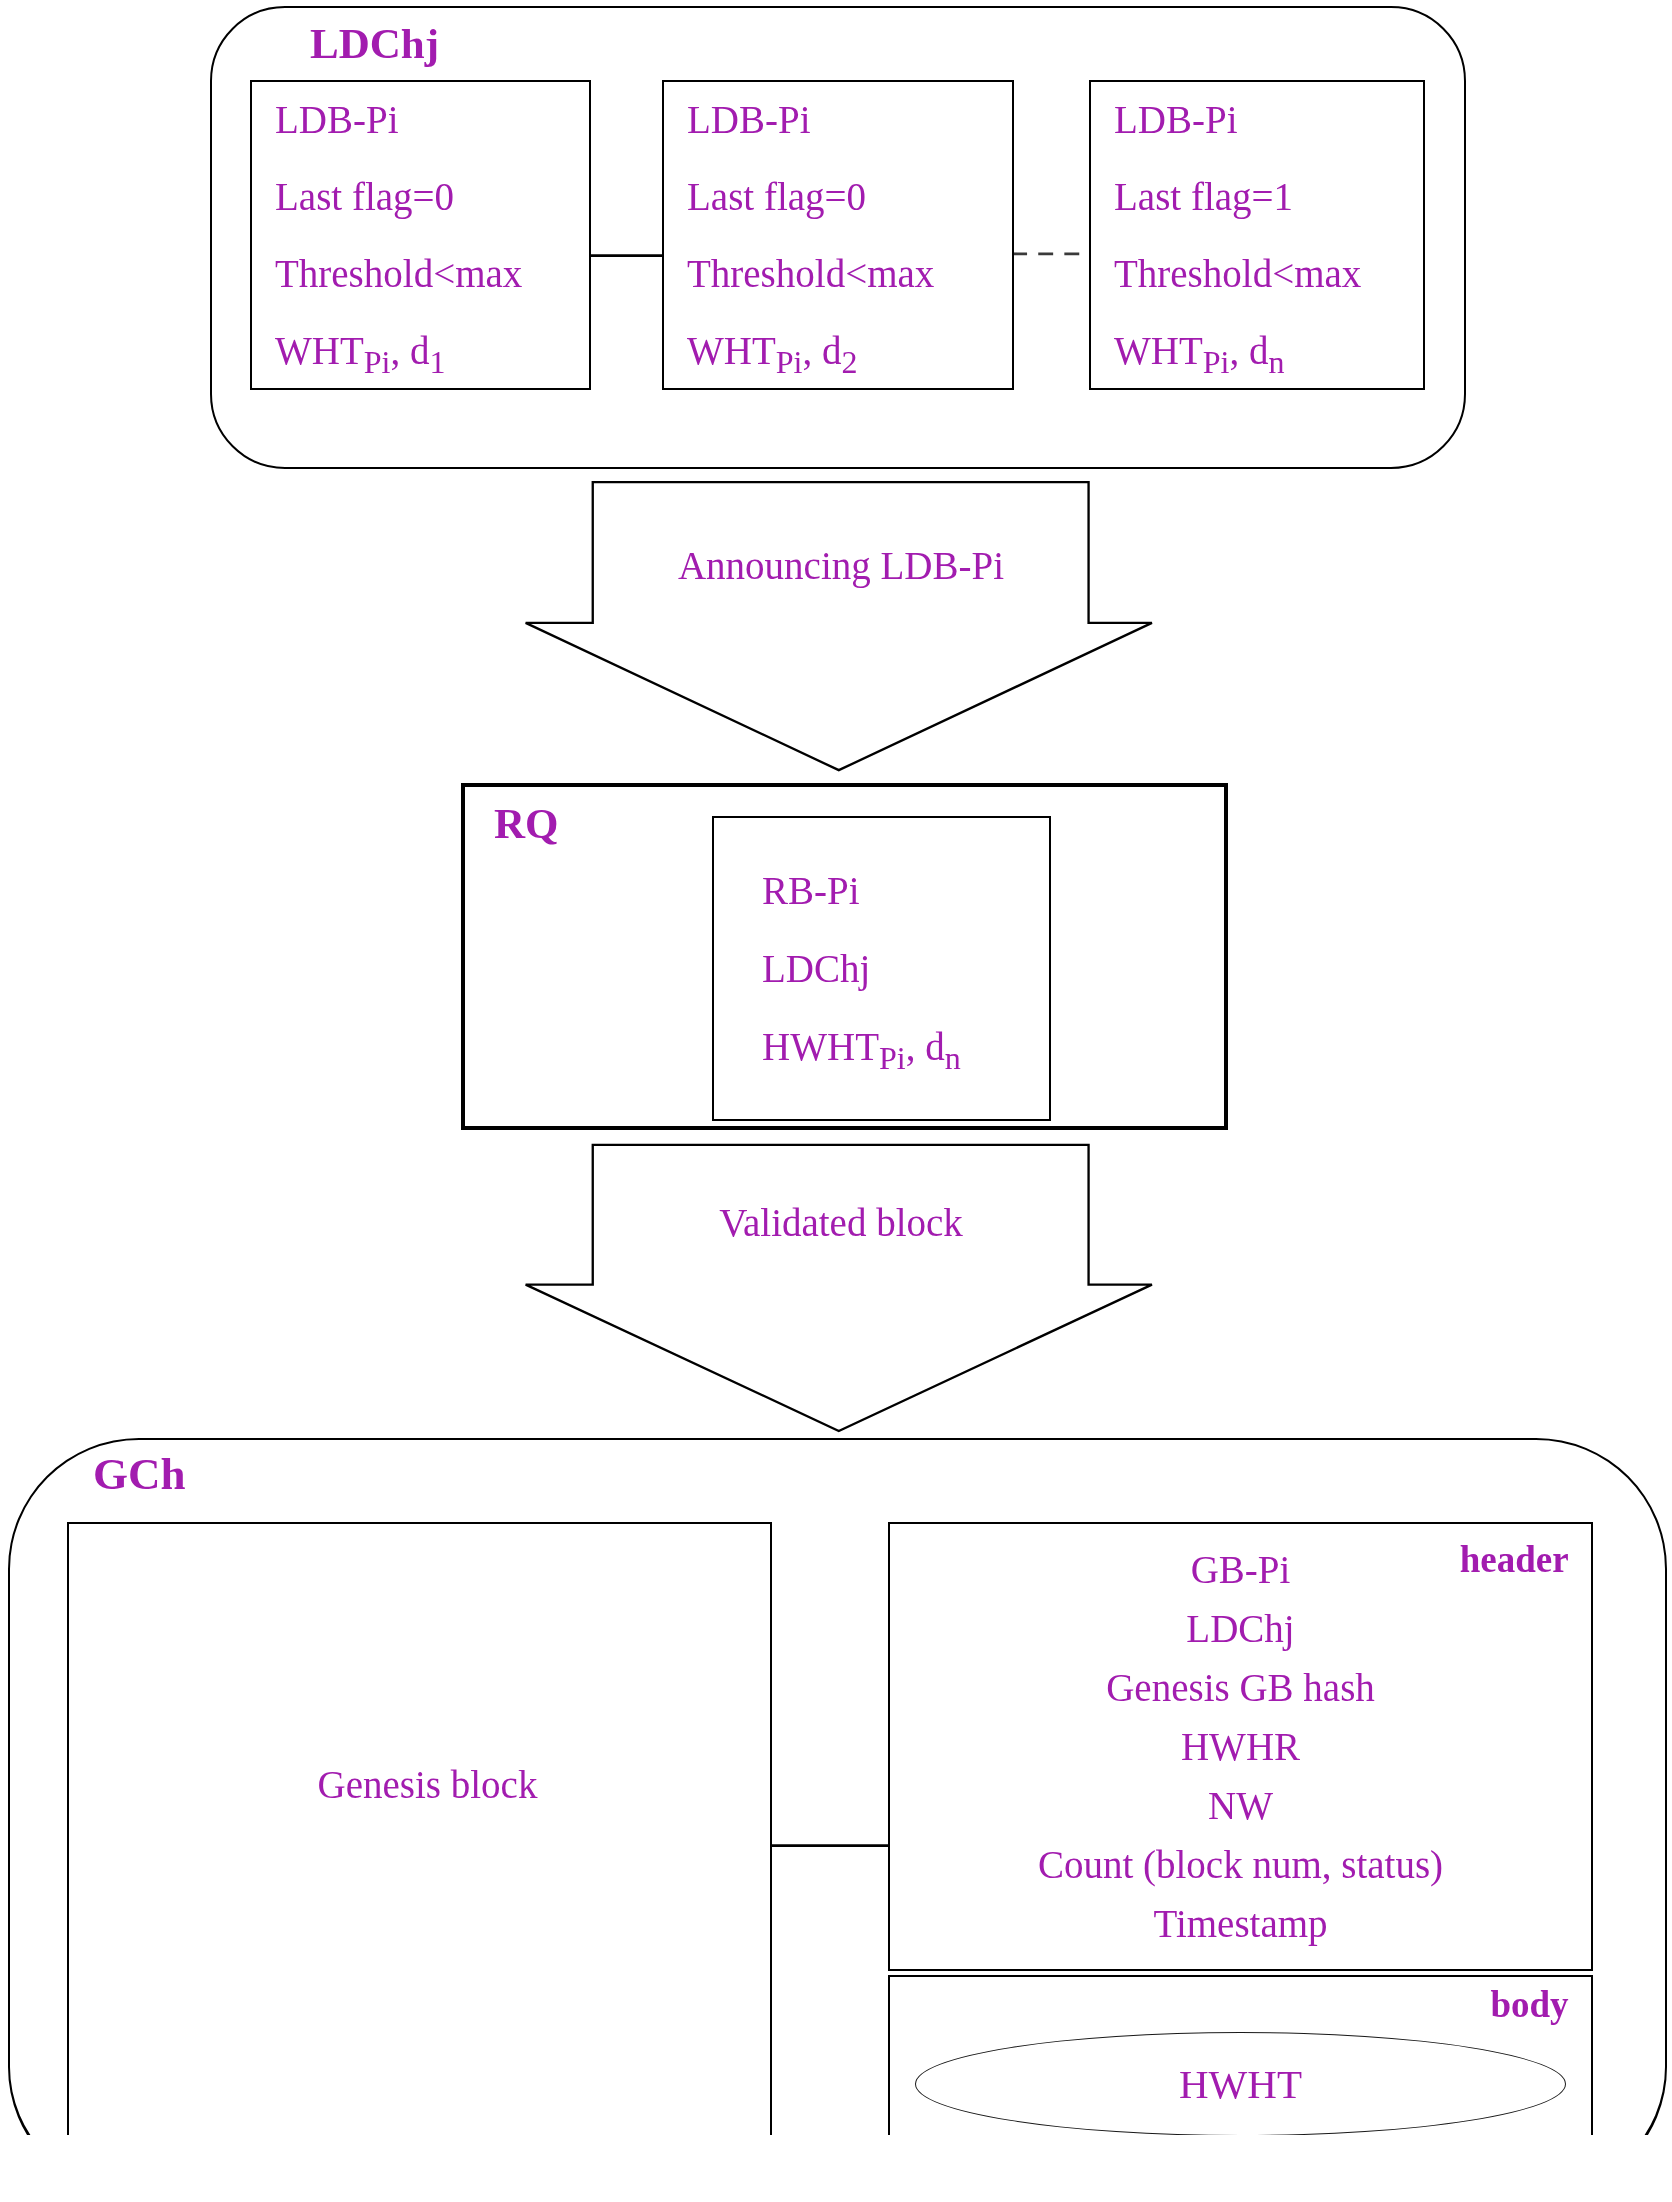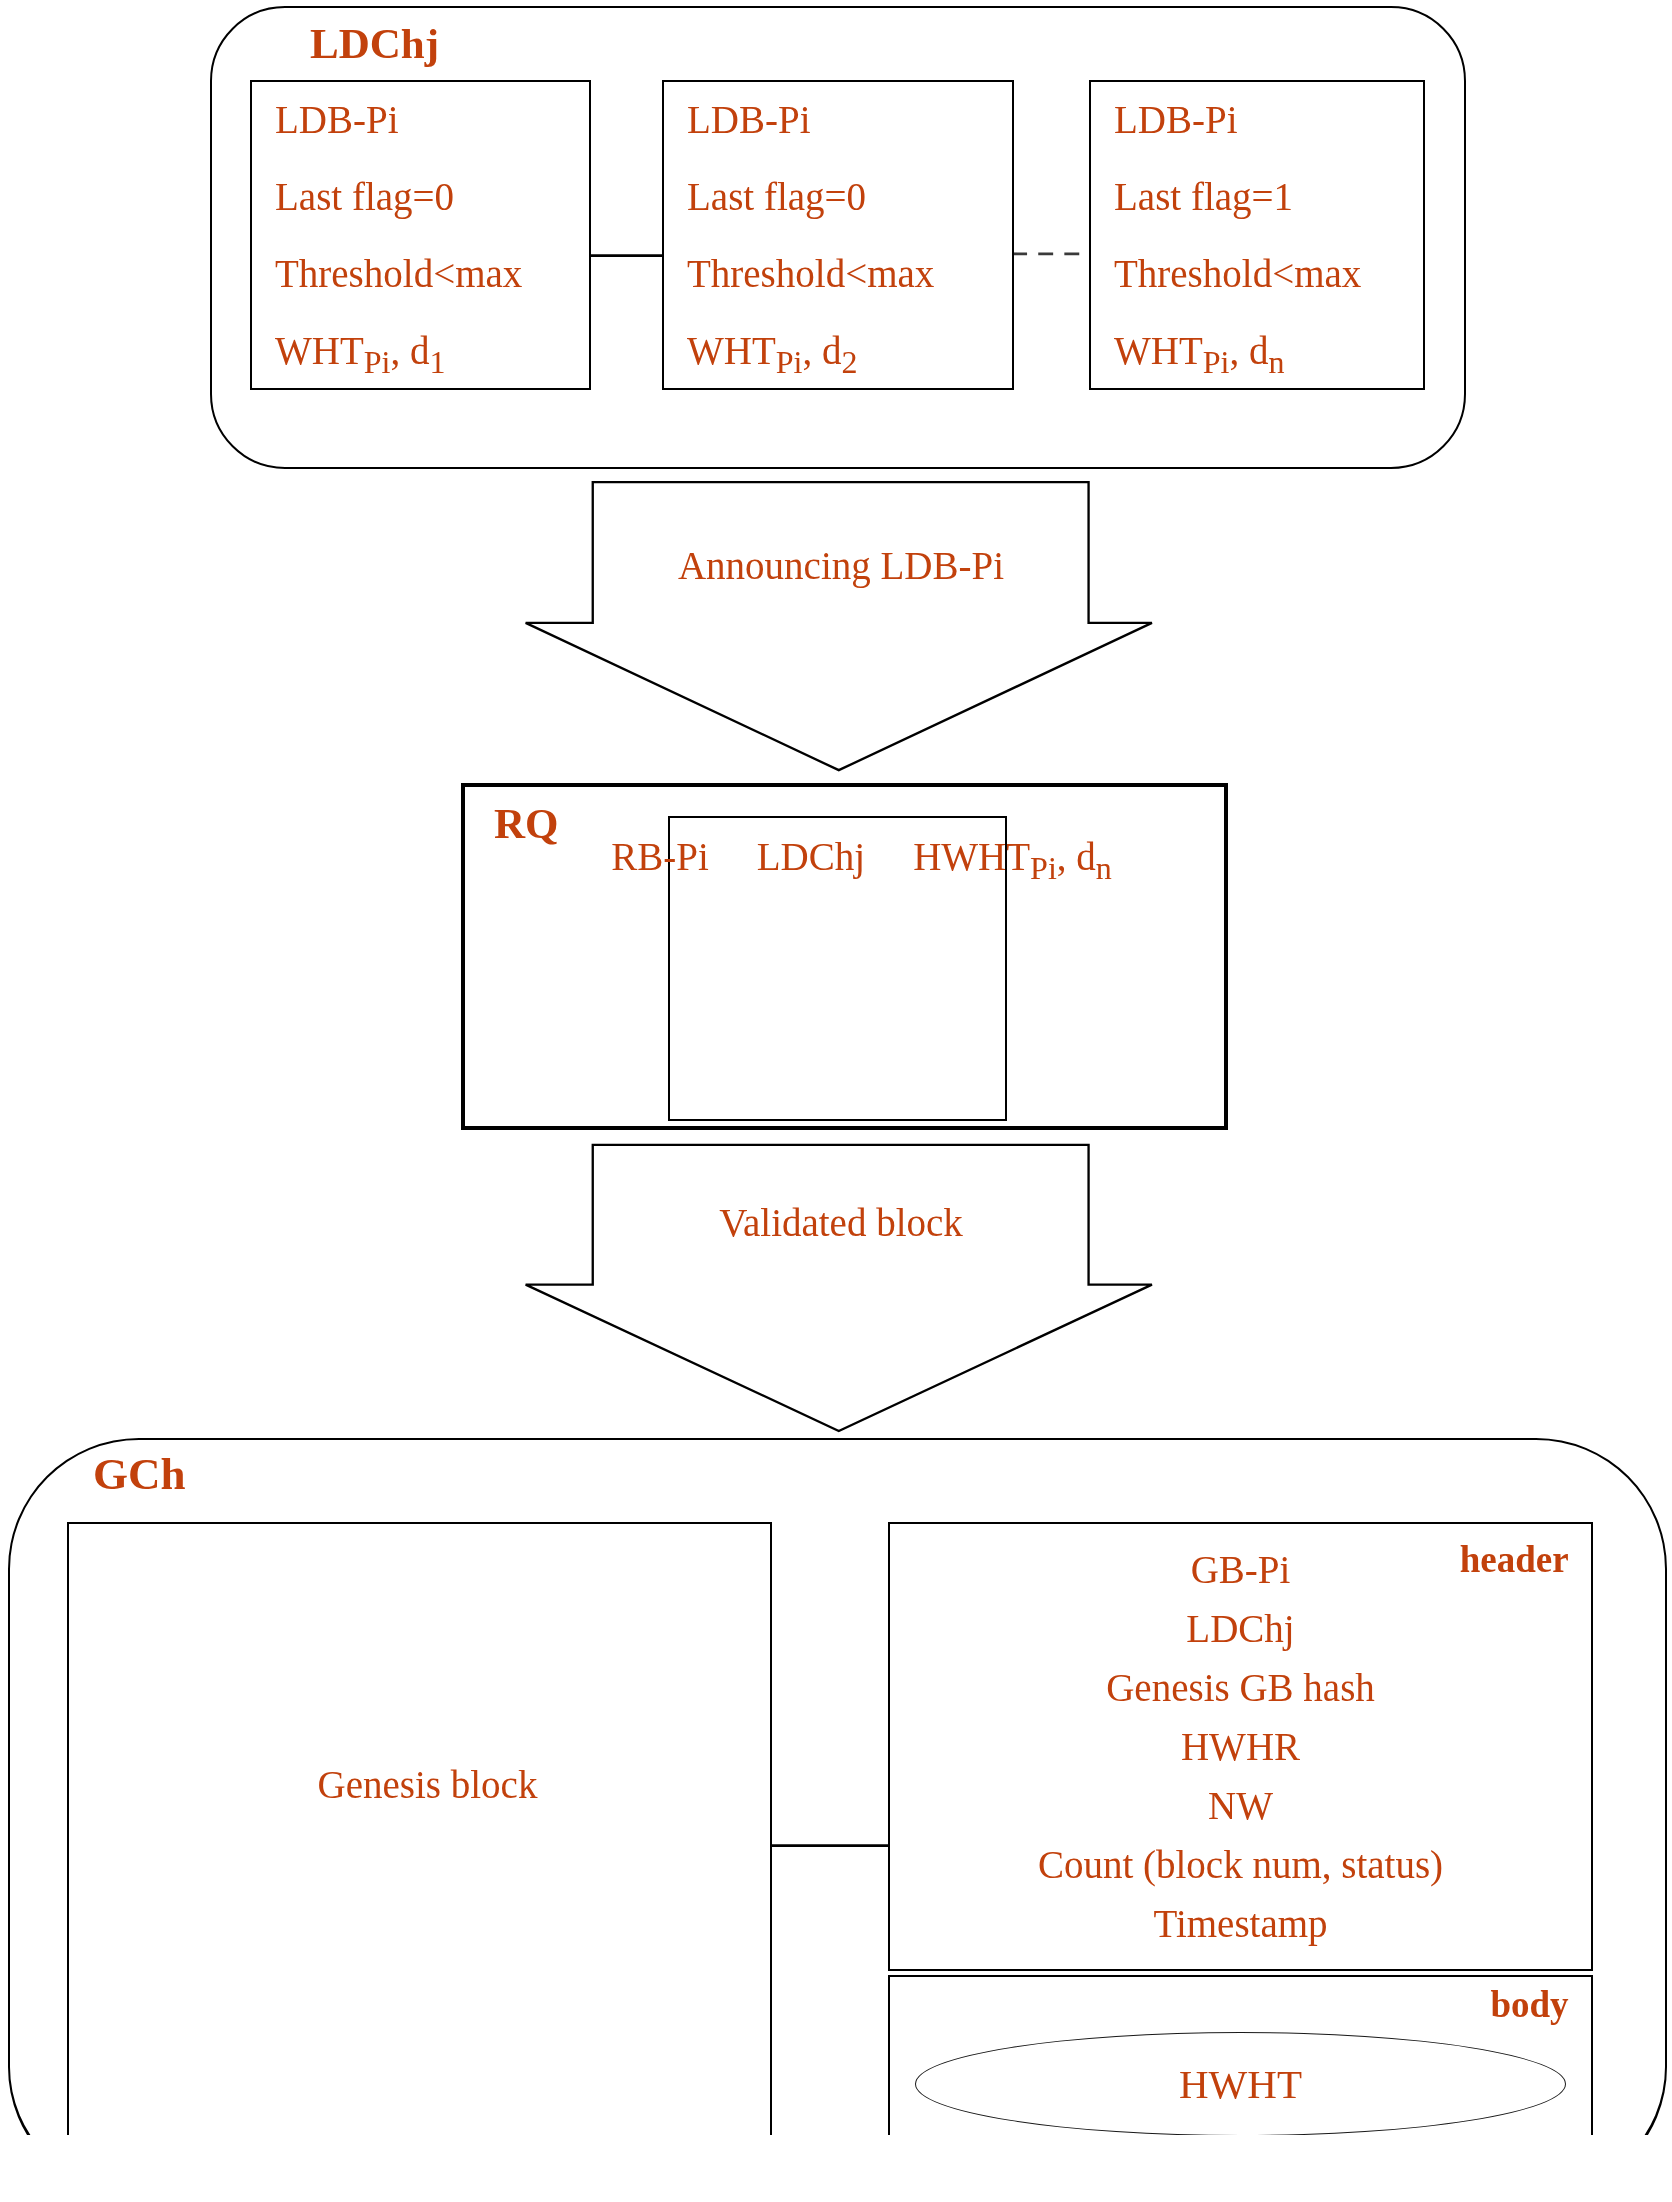--- a/index.html
+++ b/index.html
@@ -1,18 +1,18 @@
 <!DOCTYPE html>
 <html style="font-size:15px"><head>
 <meta charset="utf-8">
 <style>
   html,body{margin:0;padding:0;background:#ffffff;}
   .canvas{
     position:relative;width:1672px;height:2135px;background:#ffffff;
-    font-family:"Liberation Serif","DejaVu Serif",serif;color:#c2410c;overflow:hidden;
+    font-family:"Liberation Serif","DejaVu Serif",serif;color:#a21caf;overflow:hidden;
   }
   .abs{position:absolute;}
   svg.overlay{position:absolute;left:0;top:0;pointer-events:none;}
 
   
   .ldchj-container{left:210px;top:5.6px;width:1256px;height:463px;border:2.8px solid #000;border-radius:75px;box-sizing:border-box;}
   .gch-container{left:7.5px;top:1438px;width:1659px;height:760px;border:2.8px solid #000;border-bottom-width:5.6px;border-radius:131px;box-sizing:border-box;}
 
   .container-label{font-weight:bold;font-size:43px;line-height:1;}
   .ldchj-label{left:310px;top:22.4px;}
@@ -21,21 +21,21 @@
 
   
   .box{border:2.8px solid #000;box-sizing:border-box;background:#fff;}
   .ldb-box{top:80px;height:310px;display:flex;flex-direction:column;justify-content:center;}
   .ldb-box .line{line-height:77px;font-size:39px;padding-left:23px;white-space:nowrap;}
   .ldb-1{left:250px;width:341px;}
   .ldb-2{left:662px;width:352px;}
   .ldb-3{left:1089px;width:336px;}
 
   .rq-box{left:461px;top:783px;width:767px;height:347px;border:4.7px solid #000;box-sizing:border-box;background:#fff;}
-  .rq-inner{left:668px;top:816px;width:339px;height:305px;display:flex;justify-content:center;}
+  .rq-inner{left:712px;top:816px;width:339px;height:305px;display:flex;flex-direction:column;justify-content:center;}
   .rq-inner .line{line-height:78px;font-size:39px;padding-left:48px;white-space:nowrap;}
 
   .genesis-box{left:67px;top:1522px;width:705px;height:626px;}
   .genesis-text{left:75px;top:1758px;width:705px;text-align:center;font-size:39px;line-height:1.4;}
 
   .header-box{left:888px;top:1522px;width:705px;height:449px;display:flex;flex-direction:column;justify-content:center;}
   .header-box .line{line-height:59px;font-size:39px;text-align:center;white-space:nowrap;}
   .body-box{left:888px;top:1975px;width:705px;height:181px;}
   .corner-label{position:absolute;right:22.4px;top:17px;font-weight:bold;font-size:37px;line-height:1;}
   .body-box .corner-label{top:9.3px;}

